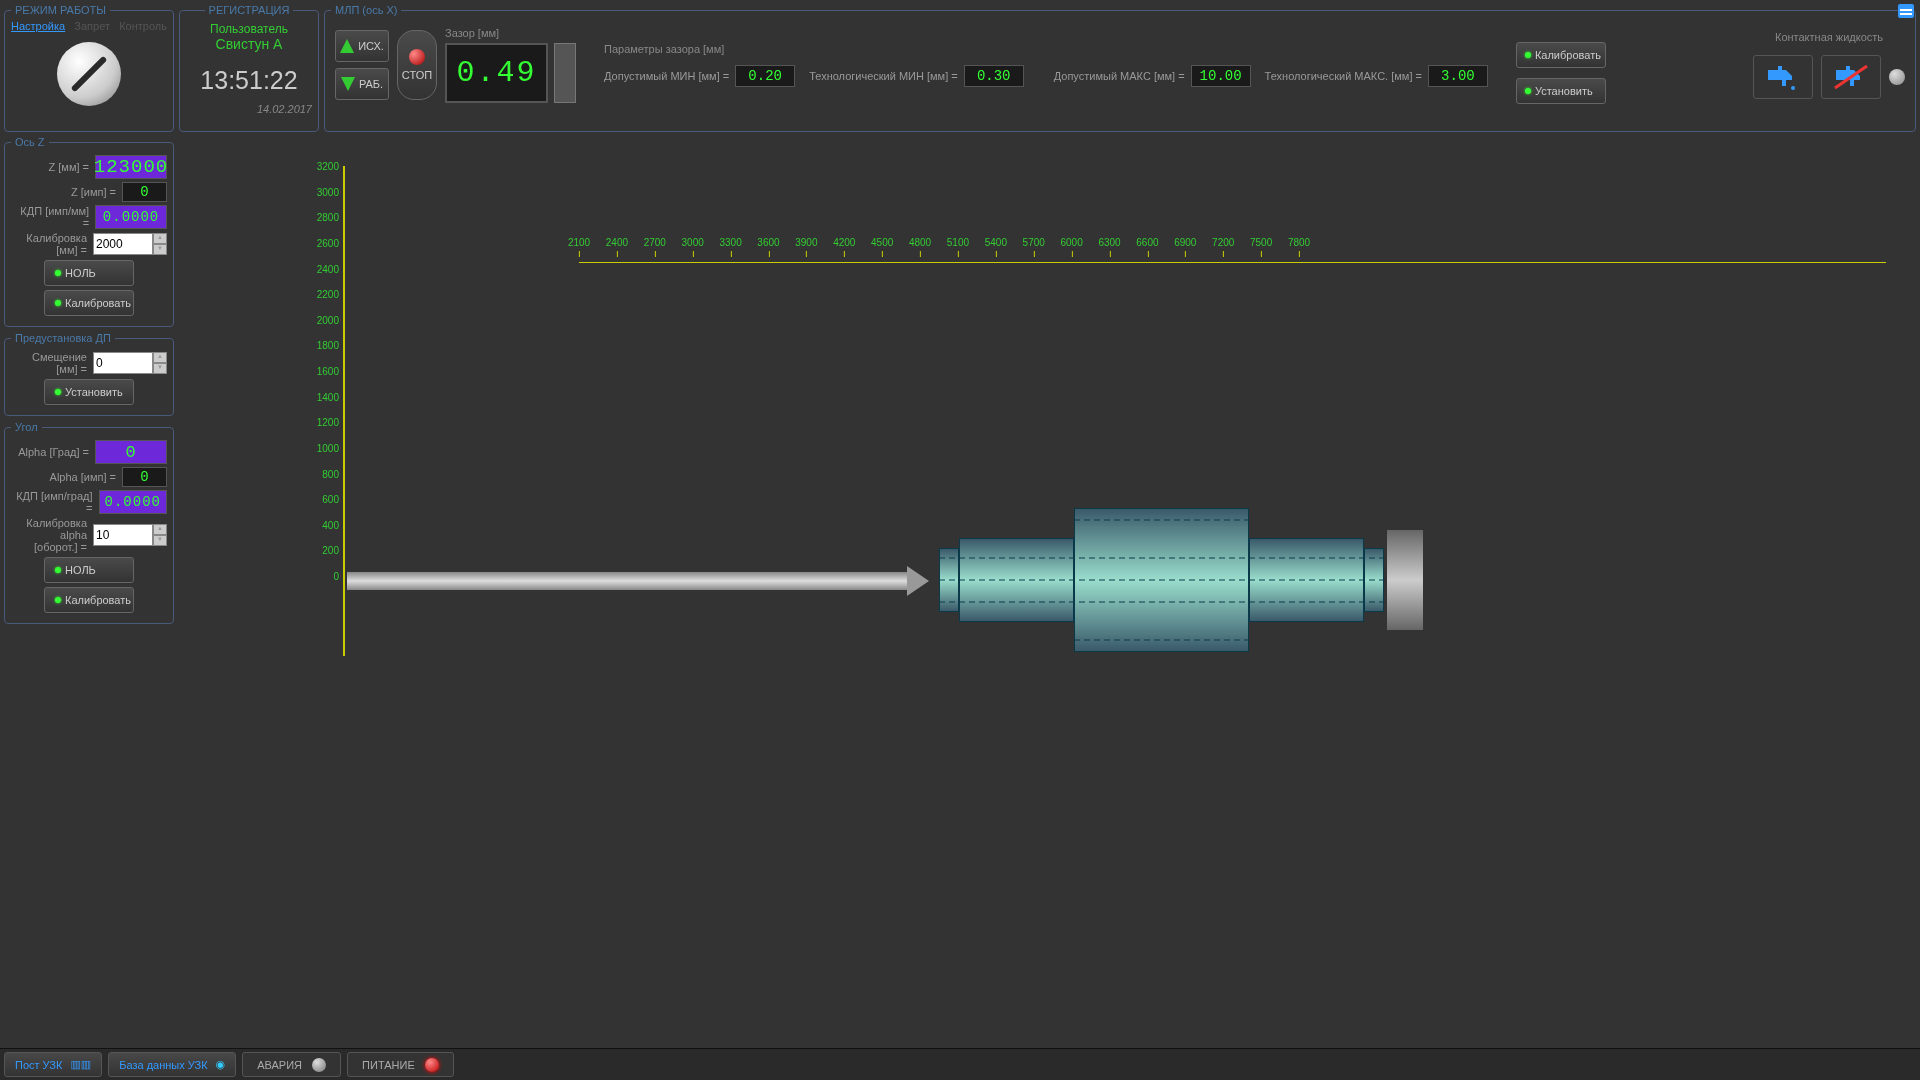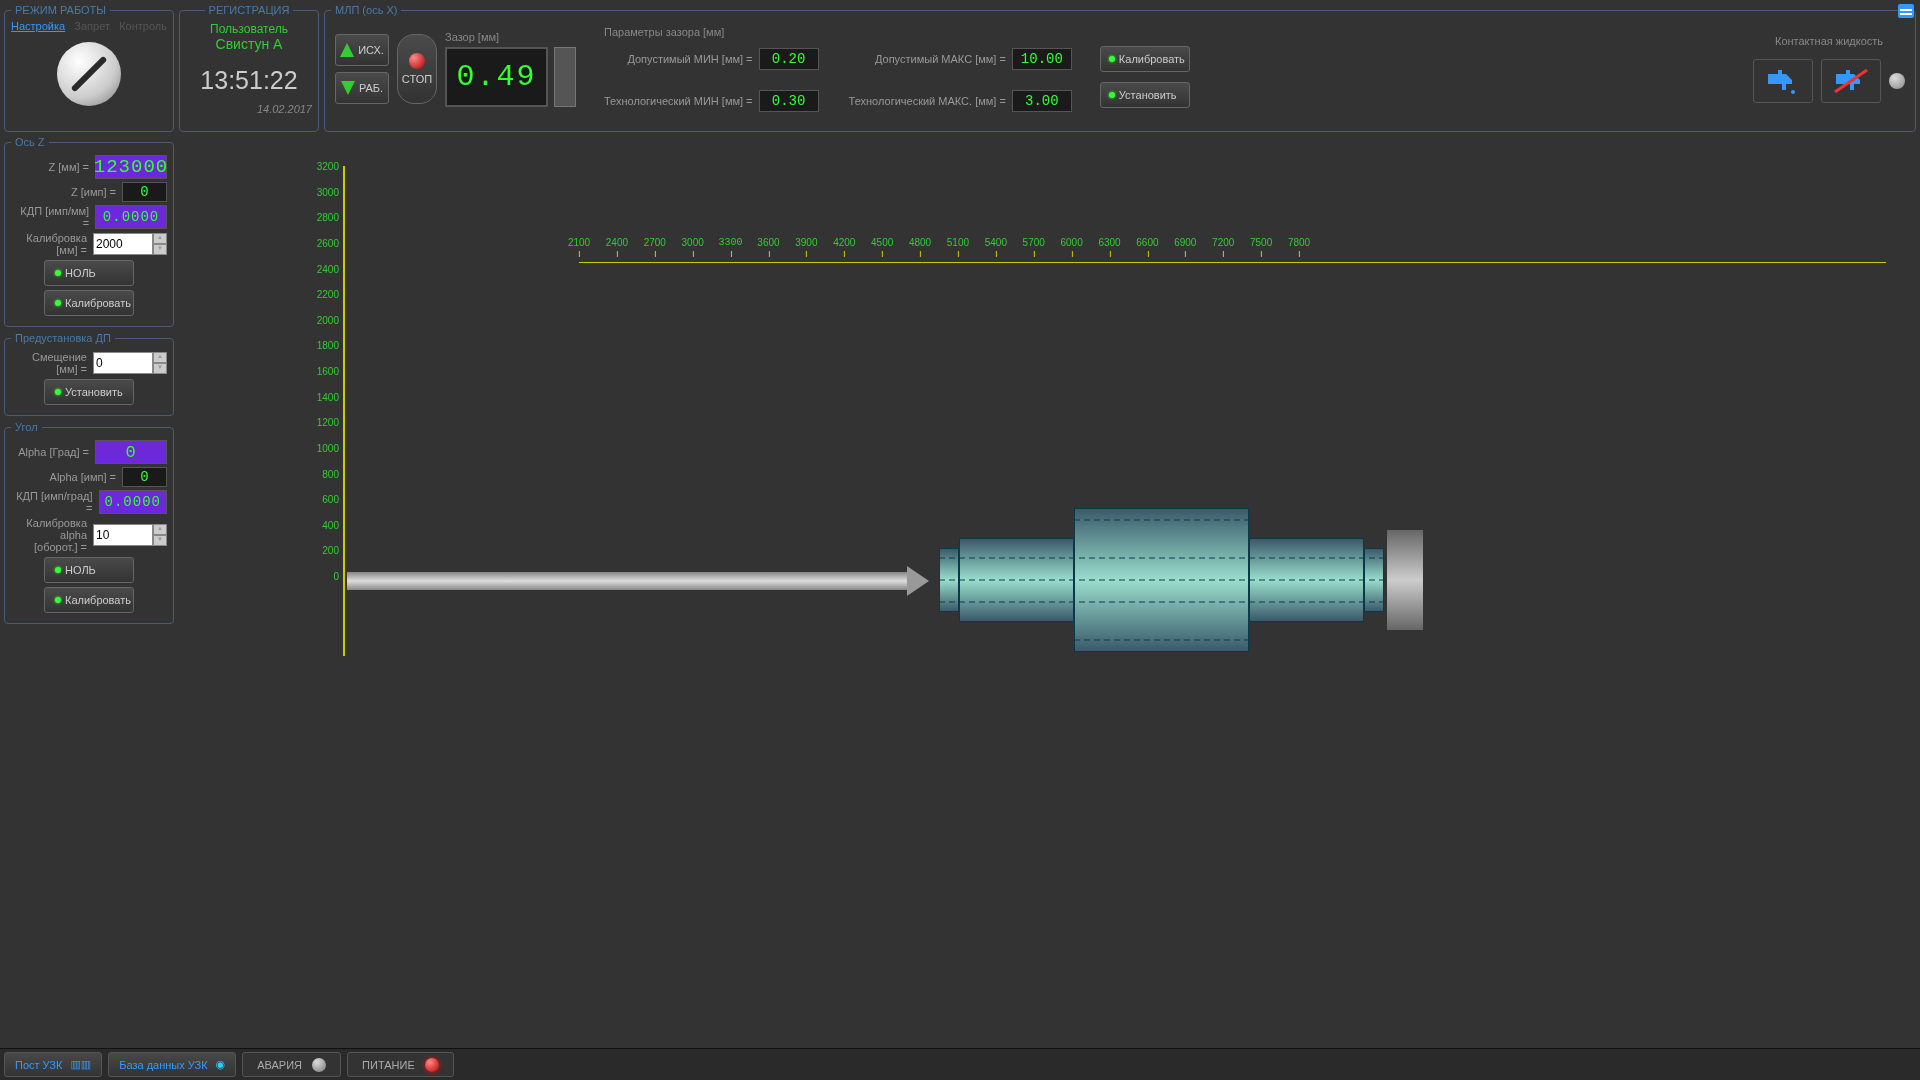--- a/index.html
+++ b/index.html
@@ -30,21 +30,21 @@
 .arrow-up { width: 0; height: 0; border-left: 7px solid transparent; border-right: 7px solid transparent; border-bottom: 14px solid #3c3; }
 .arrow-down { width: 0; height: 0; border-left: 7px solid transparent; border-right: 7px solid transparent; border-top: 14px solid #3c3; }
 .stop-icon { width: 16px; height: 16px; background: radial-gradient(circle at 30% 30%, #f88, #a00); border-radius: 50%; }
 
 .headed { display: flex; flex-direction: column; gap: 4px; }
 .head-label { color: #888; font-size: 11px; }
 .big-display { width: 103px; height: 60px; background: #1a1a1a; border: 2px solid #555; display: flex; align-items: center; justify-content: center; color: #3f3; font-size: 30px; font-family: 'Courier New', monospace; letter-spacing: 2px; }
 .bar-gauge { width: 22px; height: 60px; background: #555; border: 1px solid #777; }
 
 .param-cols { display: flex; gap: 30px; margin-left: 20px; }
-.param-col { display: flex; flex-direction: column; gap: 20px; margin-top: 20px; }
+.param-col { display: flex; flex-direction: row; gap: 14px; margin-top: 20px; }
 .param-row { display: flex; align-items: center; gap: 6px; justify-content: flex-end; }
 .param-row label { color: #999; font-size: 11px; text-align: right; }
 .val-box { width: 60px; height: 22px; background: #1a1a1a; border: 1px solid #555; color: #3f3; font-family: 'Courier New', monospace; font-size: 14px; display: flex; align-items: center; justify-content: center; }
 
 .action-col { display: flex; flex-direction: column; gap: 10px; margin-left: 20px; margin-top: 16px; }
 .btn-act { width: 90px; height: 26px; justify-content: flex-start; padding-left: 8px; }
 .led-sm { width: 6px; height: 6px; background: #3f3; border-radius: 50%; box-shadow: 0 0 3px #3f3; }
 
 .liquid-group { margin-left: auto; display: flex; flex-direction: column; gap: 6px; }
 .liquid-row { display: flex; gap: 8px; align-items: center; margin-top: 6px; }
@@ -312,21 +312,21 @@
         <div class="y-tick" style="top: 46.25px;">2800</div>
         <div class="y-tick" style="top: 20.625px;">3000</div>
         <div class="y-tick" style="top: -5px;">3200</div>
       </div>
     <div class="x-ruler">
         <div id="xticks">
           <div class="x-tick" style="left: 0px;">2100</div>
           <div class="x-tick" style="left: 37.8947px;">2400</div>
           <div class="x-tick" style="left: 75.7895px;">2700</div>
           <div class="x-tick" style="left: 113.684px;">3000</div>
-          <div class="x-tick" style="left: 151.579px; font-family: Liberation Mono, monospace;">3300</div>
+          <div class="x-tick" style="left: 151.579px;">3300</div>
           <div class="x-tick" style="left: 189.474px;">3600</div>
           <div class="x-tick" style="left: 227.368px;">3900</div>
           <div class="x-tick" style="left: 265.263px;">4200</div>
           <div class="x-tick" style="left: 303.158px;">4500</div>
           <div class="x-tick" style="left: 341.053px;">4800</div>
           <div class="x-tick" style="left: 378.947px;">5100</div>
           <div class="x-tick" style="left: 416.842px;">5400</div>
           <div class="x-tick" style="left: 454.737px;">5700</div>
           <div class="x-tick" style="left: 492.632px;">6000</div>
           <div class="x-tick" style="left: 530.526px;">6300</div>

